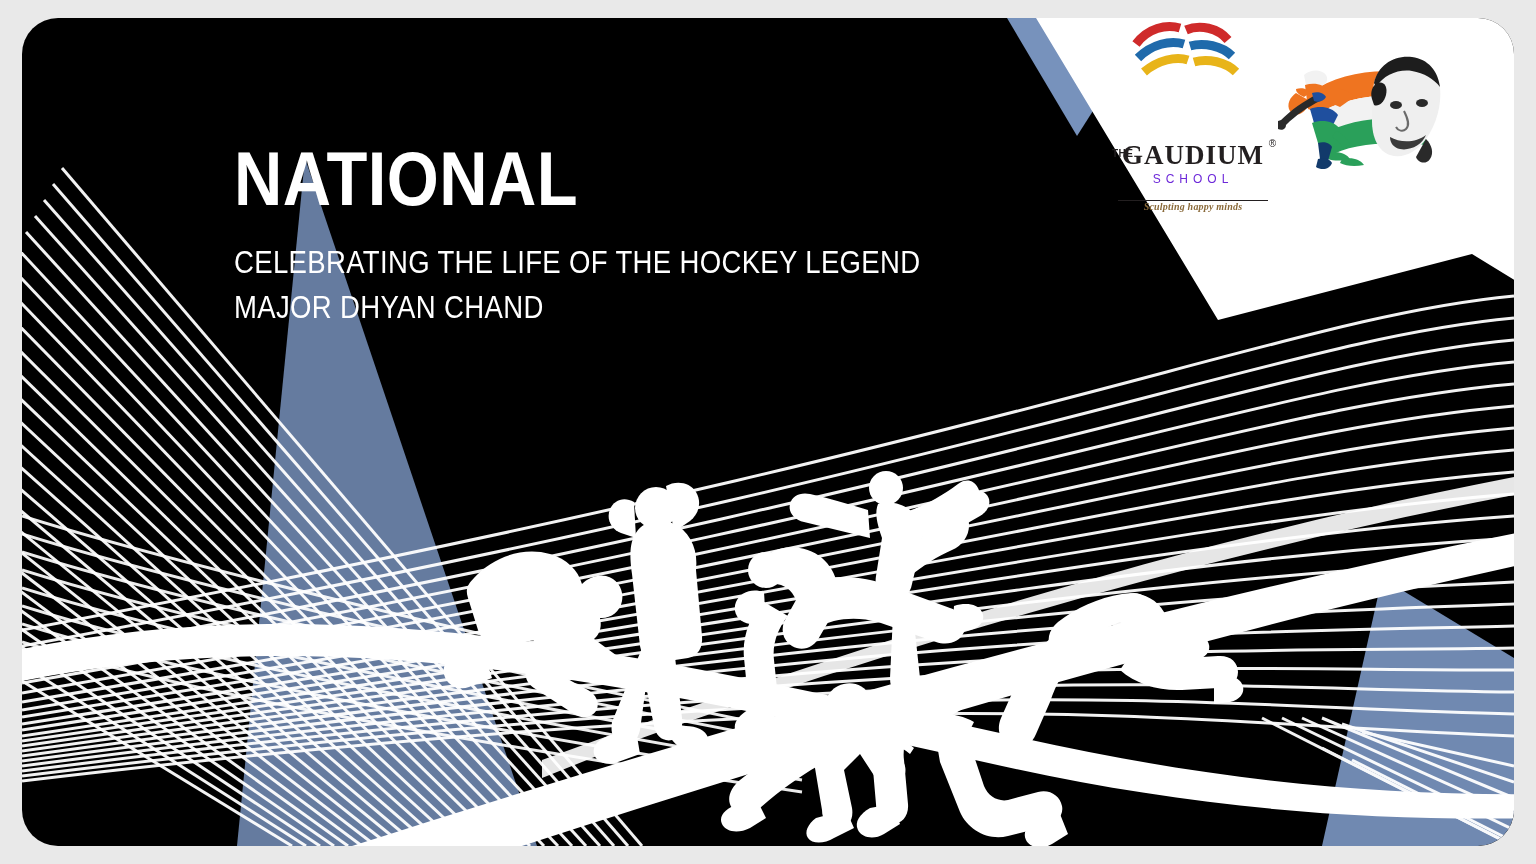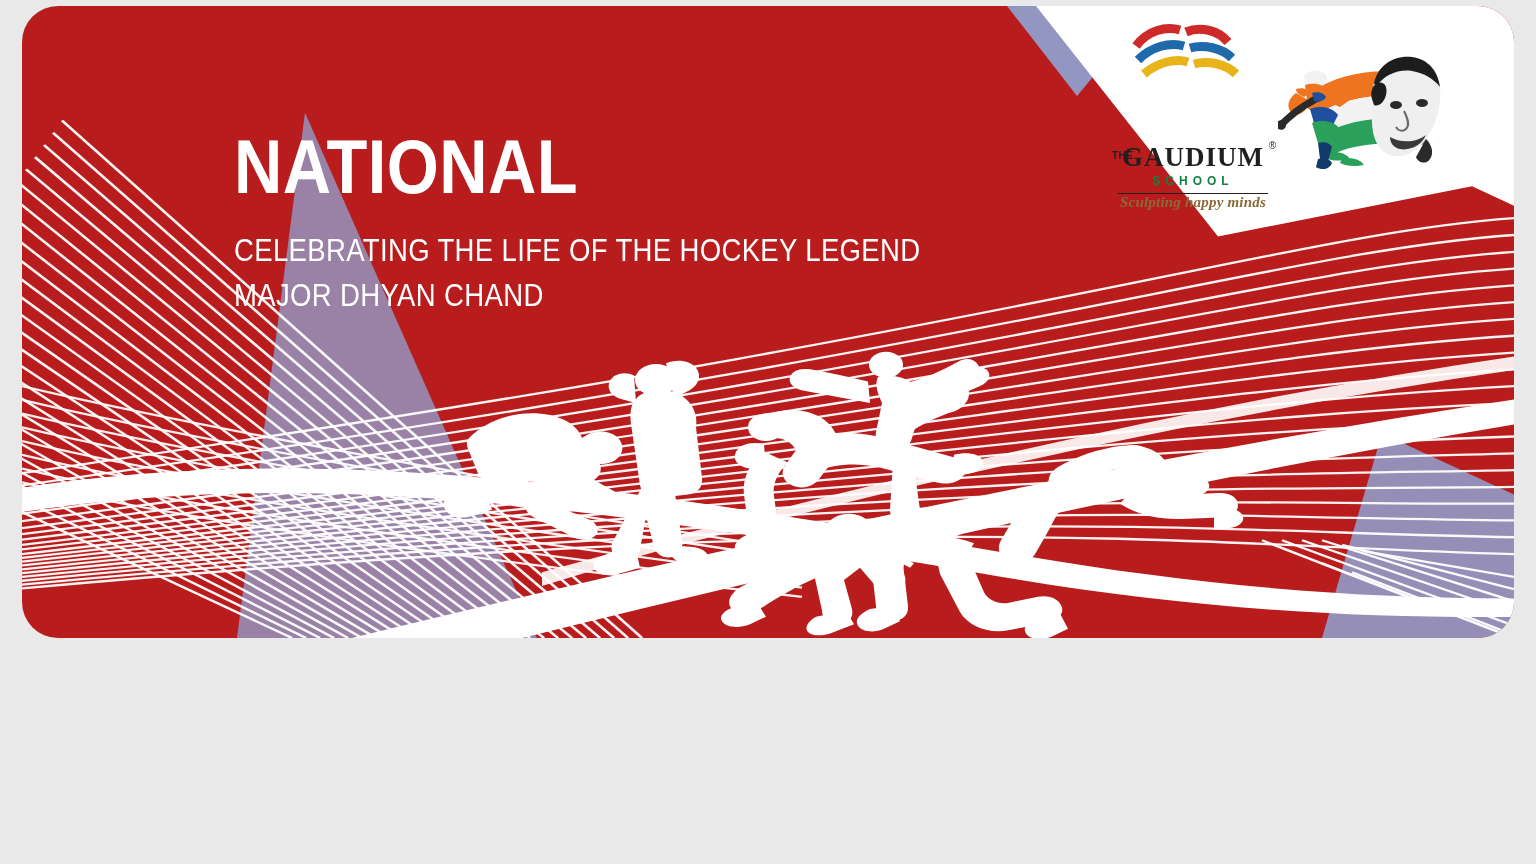--- a/index.html
+++ b/index.html
@@ -19,24 +19,24 @@
     width: 1536px;
     height: 864px;
     background: #e9e9e9;
     overflow: hidden;
   }
 
   
   #bluePanel {
     position: absolute;
     left: 22px;
-    top: 6px;
+    top: 18px;
     width: 1492px;
-    height: 632px;
-    background: #b91c1c;
+    height: 828px;
+    background: #000000;
     border-radius: 36px;
     overflow: hidden;
   }
 
   
   .layer {
     position: absolute;
     left: 0; top: 0;
     width: 100%;
     height: 100%;
@@ -170,34 +170,34 @@
   .l-reg {
     position: absolute;
     right: -13px;
     top: -2px;
     font-size: 10px;
     font-family: "Liberation Sans", sans-serif;
     font-weight: normal;
   }
   .l-school {
     font-family: "Liberation Sans", sans-serif;
-    font-weight: bold;
+    font-weight: normal;
     font-size: 12px;
-    color: #15803d;
+    color: #6d28d9;
     letter-spacing: 5px;
     margin-top: 1px;
     border-bottom: 1px solid #231f20;
-    padding-bottom: 5px;
+    padding-bottom: 14px;
     display: block;
   }
   .l-tag {
     font-family: "Liberation Serif", serif;
     font-style: italic;
     font-weight: bold;
-    font-size: 15px;
+    font-size: 10px;
     color: #8a6a3a;
     margin-top: 0;
     letter-spacing: 0.2px;
   }
   #dhyan {
     width: 172px;
     height: 128px;
     margin-left: 6px;
   }
 </style>

